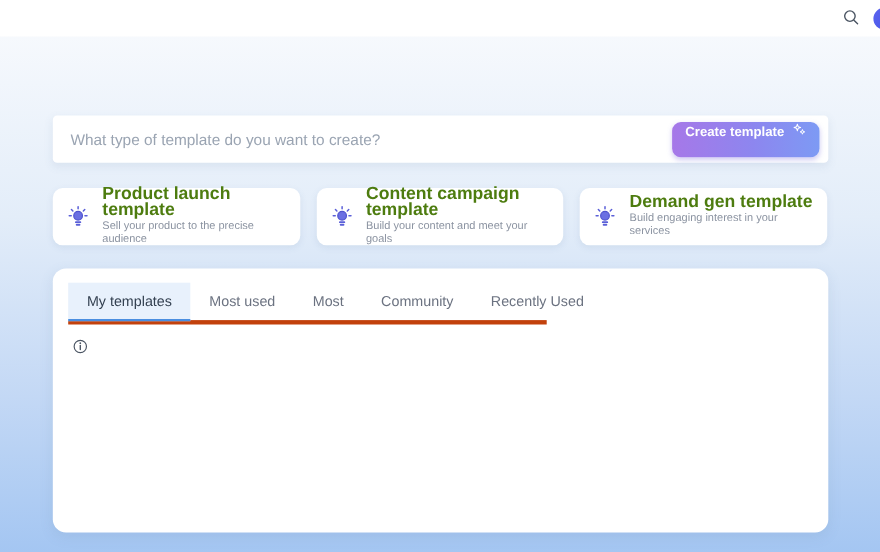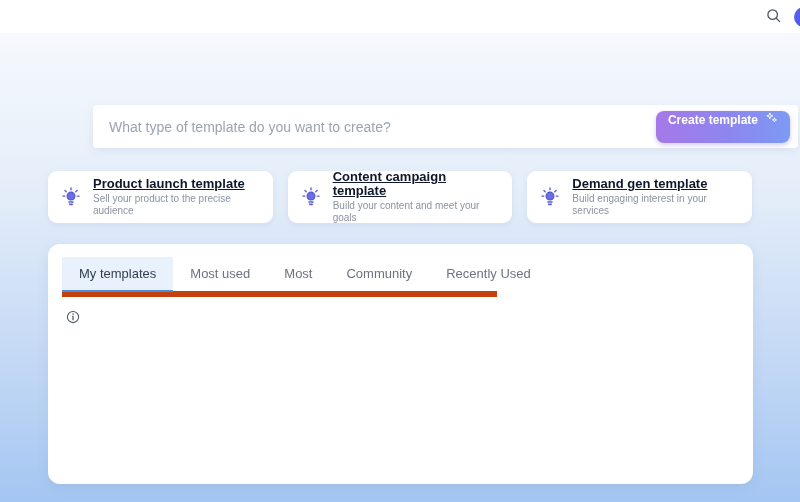--- a/index.html
+++ b/index.html
@@ -42,21 +42,20 @@
 
   
   .composer {
     position: relative;
     width: 705px; height: 43px;
     background: #ffffff;
     border-radius: 4px;
     box-shadow: 0 3px 8px rgba(90, 120, 160, 0.10);
     display: flex; align-items: center;
     padding: 0 8px 0 16px;
-    margin-left: 45px;
   }
   .composer input {
     flex: 1 1 auto;
     border: none; outline: none;
     font-family: "Liberation Sans", sans-serif;
     font-size: 14px; color: #374151;
     background: transparent;
   }
   .composer input::placeholder { color: #9aa4b2; }
   .create-btn {
@@ -88,42 +87,41 @@
     cursor: pointer;
   }
   .card .bulb {
     flex: 0 0 auto;
     width: 22px; height: 22px;
     margin-right: 11px;
     display: flex; align-items: center; justify-content: center;
   }
   .card-text { display: flex; flex-direction: column; gap: 2px; }
   .card-title {
-    font-size: 13px; font-weight: bold; color: #0f172a;
+    font-size: 16px; font-weight: bold; color: #4d7c0f;
     line-height: 14px;
-    text-decoration: underline;
   }
   .card-sub {
     font-size: 10px; color: #8b93a1;
     line-height: 12px;
   }
 
   
   .panel {
     margin-top: 21px;
     width: 705px; height: 240px;
     background: #ffffff;
     border-radius: 12px;
     box-shadow: 0 4px 12px rgba(90, 120, 160, 0.12);
     padding: 13px 14px 0 14px;
   }
   .tabs {
     display: flex;
     width: 435px;
-    border-bottom: 6px solid #c2410c;
+    border-bottom: 4px solid #c2410c;
   }
   .tab {
     padding: 9px 17px 9px 17px;
     font-size: 13px; color: #6b7280;
     cursor: pointer;
     border-bottom: 2px solid transparent;
     margin-bottom: -1px;
     white-space: nowrap;
   }
   .tab.active {

